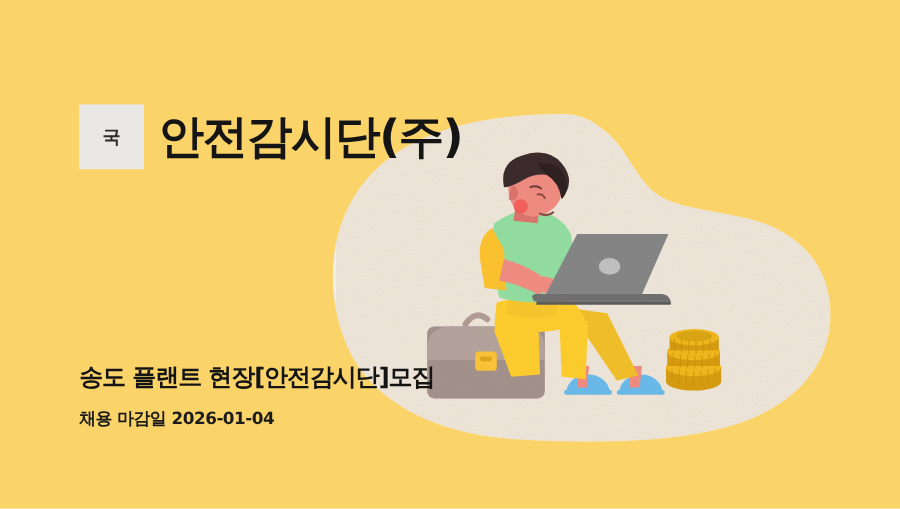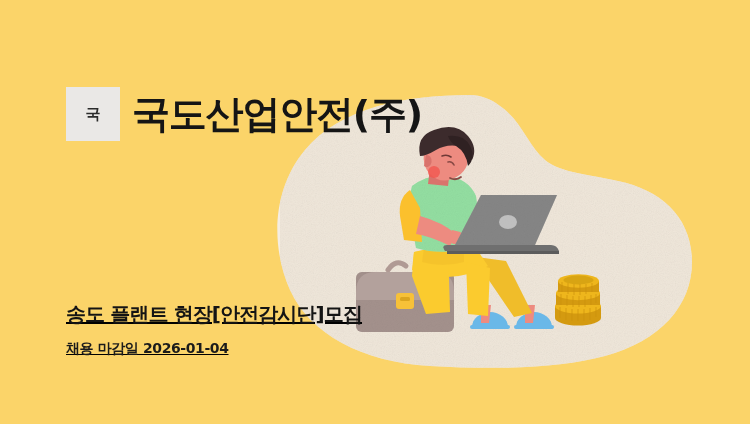--- a/index.html
+++ b/index.html
@@ -63,21 +63,20 @@
     letter-spacing: -1.2px;
     white-space: nowrap;
   }
 
   
   .job-block {
     position: absolute;
     left: 66px;
     top: 303px;
     z-index: 5;
-    text-decoration: underline;
   }
   .job-title {
     font-size: 20px;
     font-weight: 800;
     color: #141414;
     line-height: 1.15;
     letter-spacing: -0.9px;
     white-space: nowrap;
     margin: 0;
   }
@@ -227,21 +226,21 @@
       <ellipse cx="508" cy="222" rx="9" ry="7" fill="#c9c9c9" opacity="0.85"></ellipse>
       <path d="M447 245 l104 0 q6 0 8 6 l-114 0 q-4 -6 2 -6 z" fill="#6f6f6f"></path>
       <path d="M447 251 l112 0 l0 3 l-112 0 z" fill="#5c5c5c"></path>
     </g>
   </svg>
 
   <div class="brand-row">
     <div class="logo-box">
       <span class="logo-char">국</span>
     </div>
-    <h1 class="company-name">국도산업안전(주)</h1>
+    <h1 class="company-name">안전감시단(주)</h1>
   </div>
 
   <div class="job-block">
     <h2 class="job-title">송도 플랜트 현장[안전감시단]모집</h2>
     <p class="deadline">채용 마감일  2026-01-04</p>
   </div>
 
 </div>
 
 </body></html>

